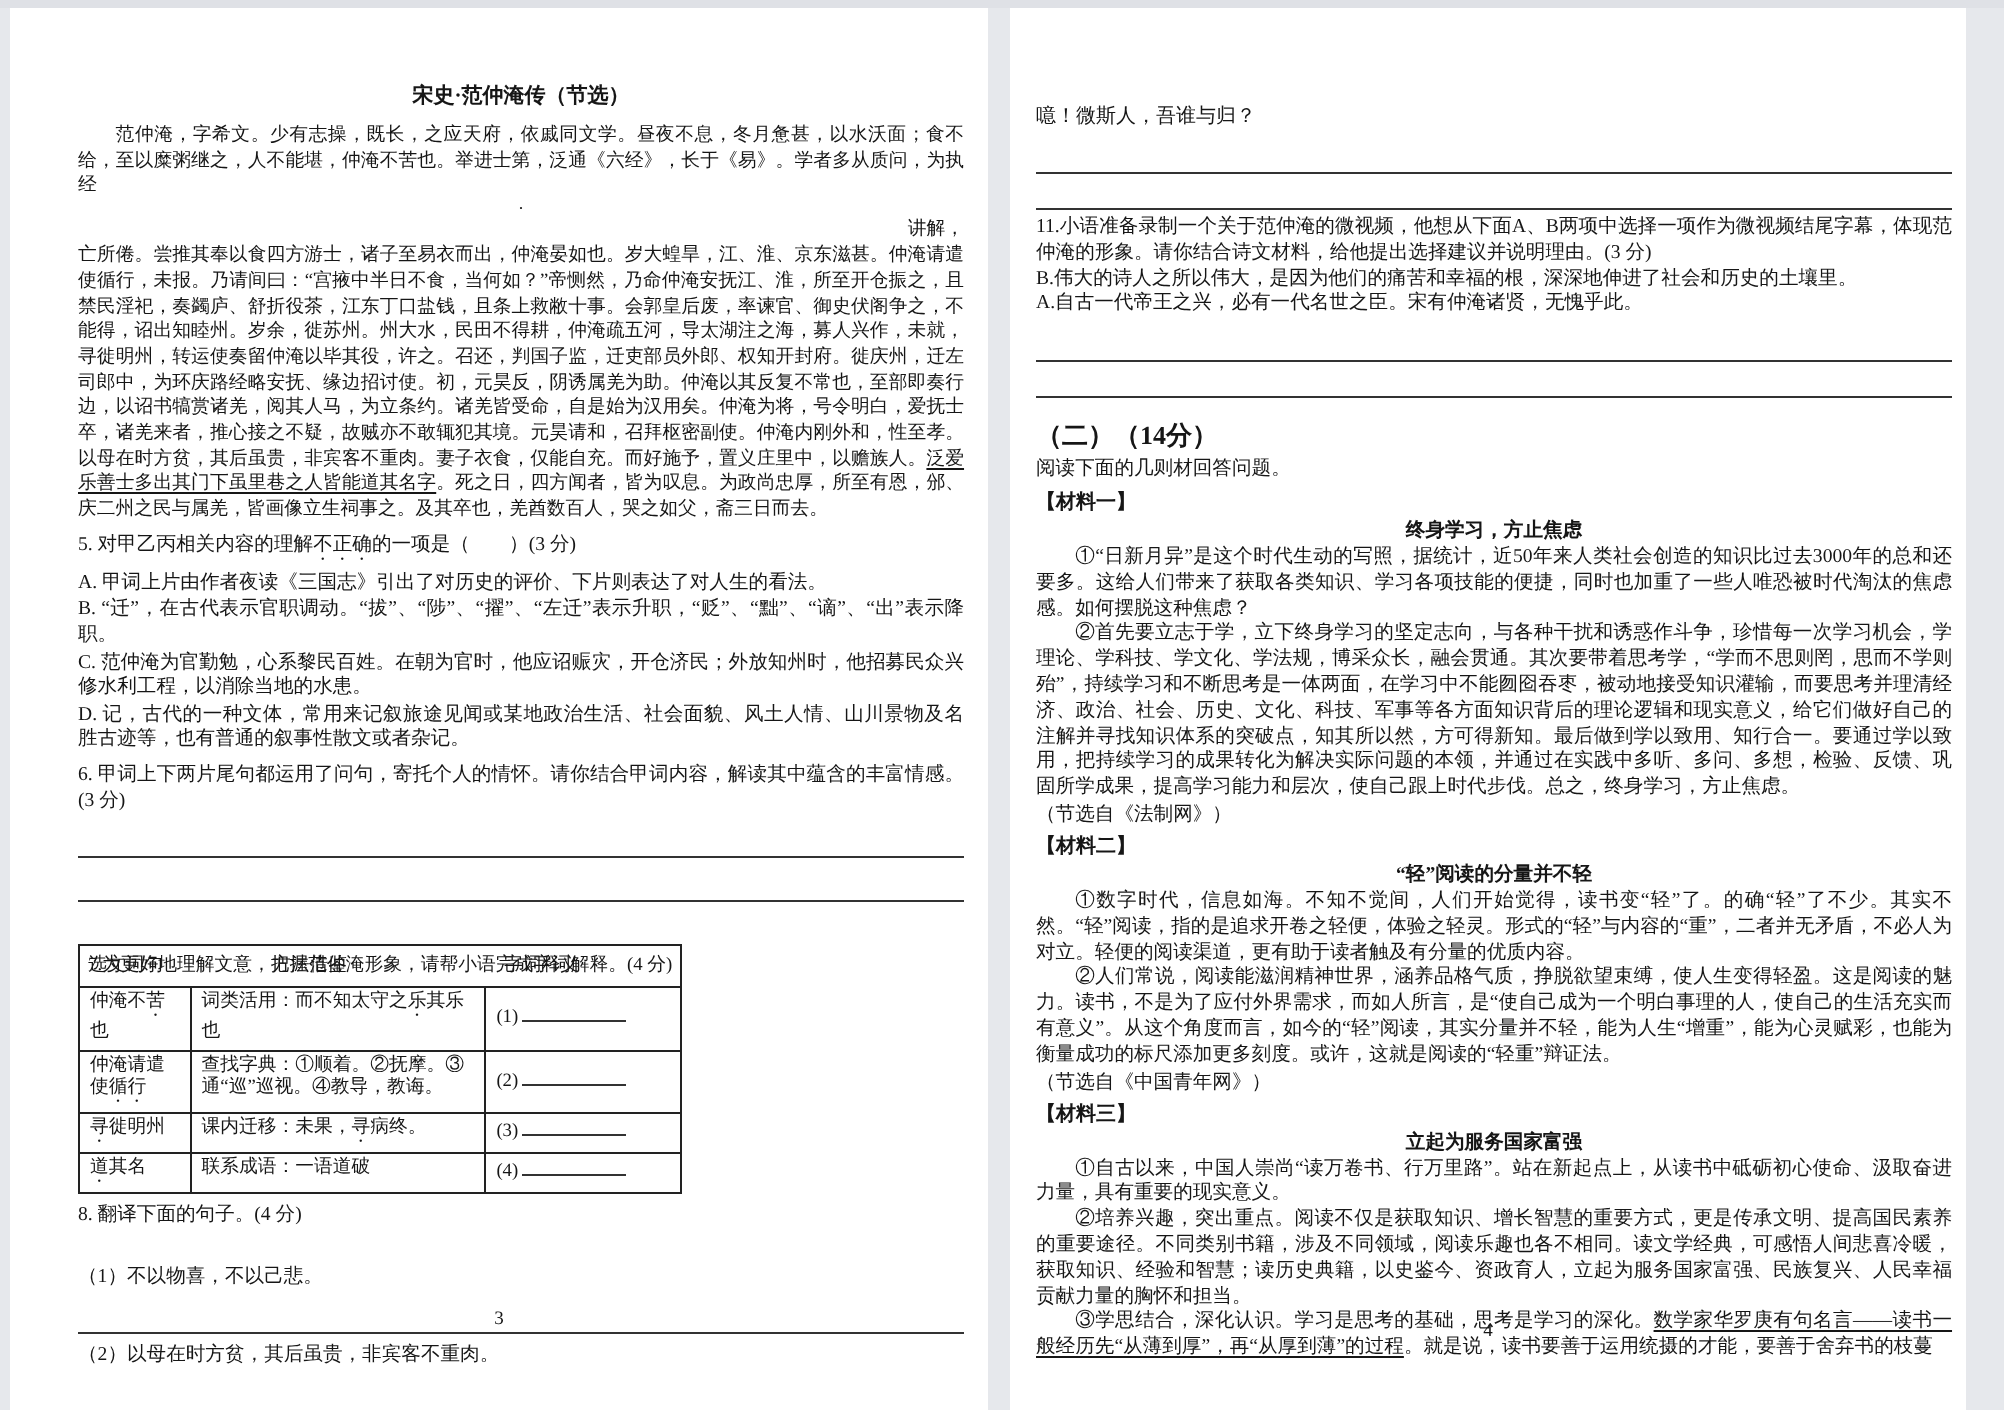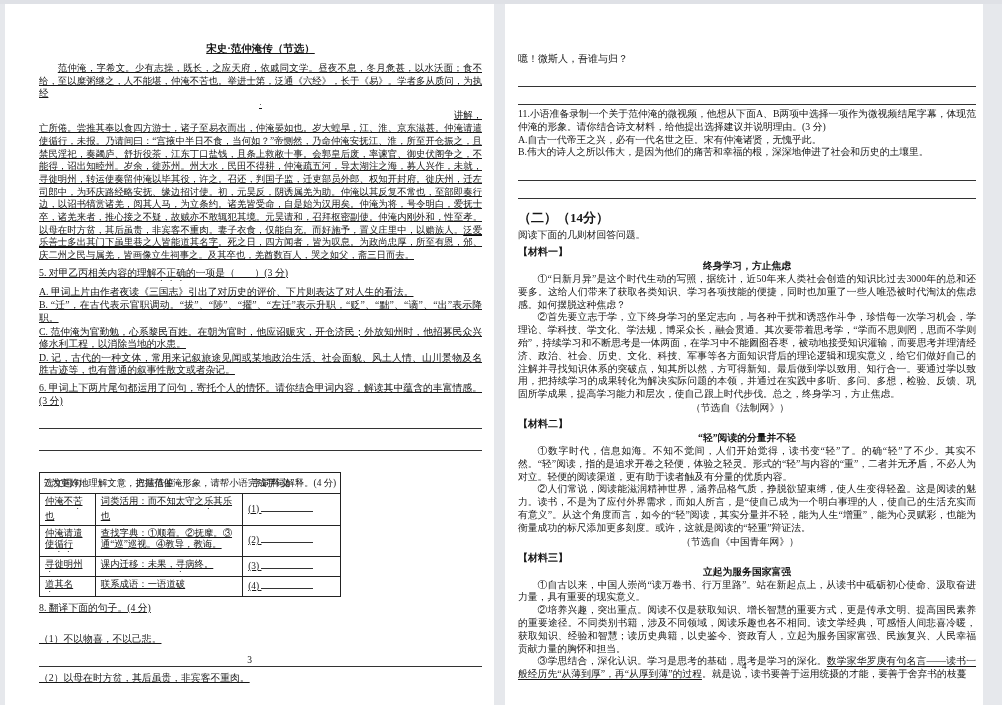--- a/index.html
+++ b/index.html
@@ -4,21 +4,21 @@
 <style>
   * { margin:0; padding:0; box-sizing:border-box; }
   html,body { width:1002px; height:705px; }
   body {
     position:relative; overflow:hidden;
     background:#e6e8ec; color:#161616;
     font-family:"Liberation Serif","DejaVu Serif",serif;
   }
   .topline { position:absolute; top:0; left:0; width:100%; height:4px; background:#dfe1e6; }
   .page { position:absolute; top:4px; bottom:0; background:#ffffff; }
-  #page-left  { left:5px;  width:489px; padding:38px 12px 0 34px;text-decoration:underline; }
+  #page-left  { left:5px;  width:489px; padding:38px 12px 0 34px; }
   #page-right { left:505px; width:478px; padding:36px 7px 0 13px; }
 
   .doc-title { text-align:center; font-weight:bold; font-size:10.5px; line-height:14px; margin-bottom:6px; }
   .passage { font-size:9.4px; line-height:12.7px; text-align:justify; }
   .ind { text-indent:2em; }
   .tail-dot { text-align:center; font-size:9px; line-height:9px; }
   .tail { text-align:right; font-size:9.4px; line-height:12px; margin-bottom:1px; }
 
   .q  { font-size:9.8px; line-height:13px; text-align:justify; margin-top:4px; }
   .opt { font-size:9.8px; line-height:12.6px; text-align:justify; margin-top:1px; }
@@ -39,21 +39,21 @@
   .ansline { display:inline-block; width:52px; height:8px; border-bottom:1px solid #333; }
 
   .spaced { letter-spacing:2px; }
 
   .quote { font-size:10px; line-height:13px; margin-top:12px; }
   .rtext { font-size:9.8px; line-height:12.8px; text-align:justify;font-family:Liberation Serif, serif; }
   .rind { text-indent:2em; }
   .section-h { font-size:13px; font-weight:bold; line-height:17px; margin:10px 0 3px; }
   .mlabel { font-weight:bold; font-size:10px; line-height:13px; margin-top:3px; }
   .mtitle { text-align:center; font-weight:bold; font-size:9.8px; line-height:13px; margin:1px 0; }
-  .msource { text-align:center; font-size:9.8px; line-height:13px; padding-right:14px; }
+  .msource { text-align:left; font-size:9.8px; line-height:13px; padding-right:14px; }
 
   .pagenum { position:absolute; left:0; right:0; text-align:center; font-size:9.5px; }
   #page-left .pagenum  { bottom:40px; }
   #page-right .pagenum { bottom:34px; }
 </style>
 </head>
 <body>
 
 <div class="topline"></div>
 
@@ -124,22 +124,22 @@
 
   <div class="pagenum">3</div>
 </div>
 
 <div class="page" id="page-right">
   <div class="quote">噫！微斯人，吾谁与归？</div>
   <div class="blank-r" style="margin-top:9px;"></div>
   <div class="blank-r"></div>
 
   <div class="rtext" style="margin-top:3px;">11.小语准备录制一个关于范仲淹的微视频，他想从下面A、B两项中选择一项作为微视频结尾字幕，体现范仲淹的形象。请你结合诗文材料，给他提出选择建议并说明理由。(3 分)</div>
+  <div class="rtext">B.伟大的诗人之所以伟大，是因为他们的痛苦和幸福的根，深深地伸进了社会和历史的土壤里。</div>
   <div class="rtext">A.自古一代帝王之兴，必有一代名世之臣。宋有仲淹诸贤，无愧乎此。</div>
-  <div class="rtext">B.伟大的诗人之所以伟大，是因为他们的痛苦和幸福的根，深深地伸进了社会和历史的土壤里。</div>
   <div class="blank-r" style="margin-top:9px;"></div>
   <div class="blank-r"></div>
 
   <div class="section-h">（二）（14分）</div>
   <div class="rtext">阅读下面的几则材回答问题。</div>
 
   <div class="mlabel">【材料一】</div>
   <div class="mtitle">终身学习，方止焦虑</div>
   <div class="rtext rind">①“日新月异”是这个时代生动的写照，据统计，近50年来人类社会创造的知识比过去3000年的总和还要多。这给人们带来了获取各类知识、学习各项技能的便捷，同时也加重了一些人唯恐被时代淘汰的焦虑感。如何摆脱这种焦虑？</div>
   <div class="rtext rind">②首先要立志于学，立下终身学习的坚定志向，与各种干扰和诱惑作斗争，珍惜每一次学习机会，学理论、学科技、学文化、学法规，博采众长，融会贯通。其次要带着思考学，“学而不思则罔，思而不学则殆”，持续学习和不断思考是一体两面，在学习中不能囫囵吞枣，被动地接受知识灌输，而要思考并理清经济、政治、社会、历史、文化、科技、军事等各方面知识背后的理论逻辑和现实意义，给它们做好自己的注解并寻找知识体系的突破点，知其所以然，方可得新知。最后做到学以致用、知行合一。要通过学以致用，把持续学习的成果转化为解决实际问题的本领，并通过在实践中多听、多问、多想，检验、反馈、巩固所学成果，提高学习能力和层次，使自己跟上时代步伐。总之，终身学习，方止焦虑。</div>

